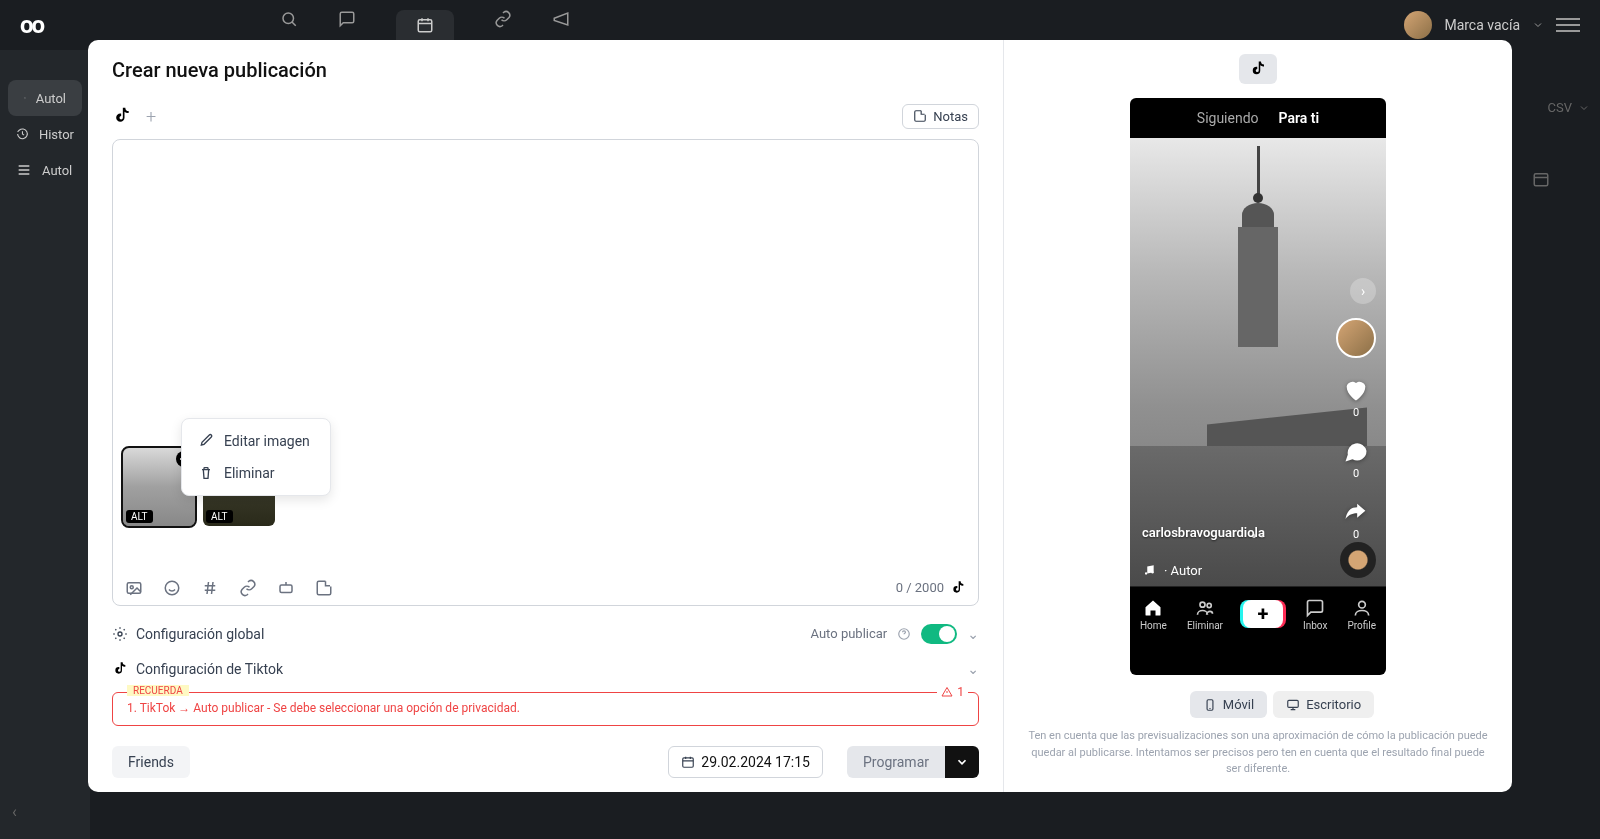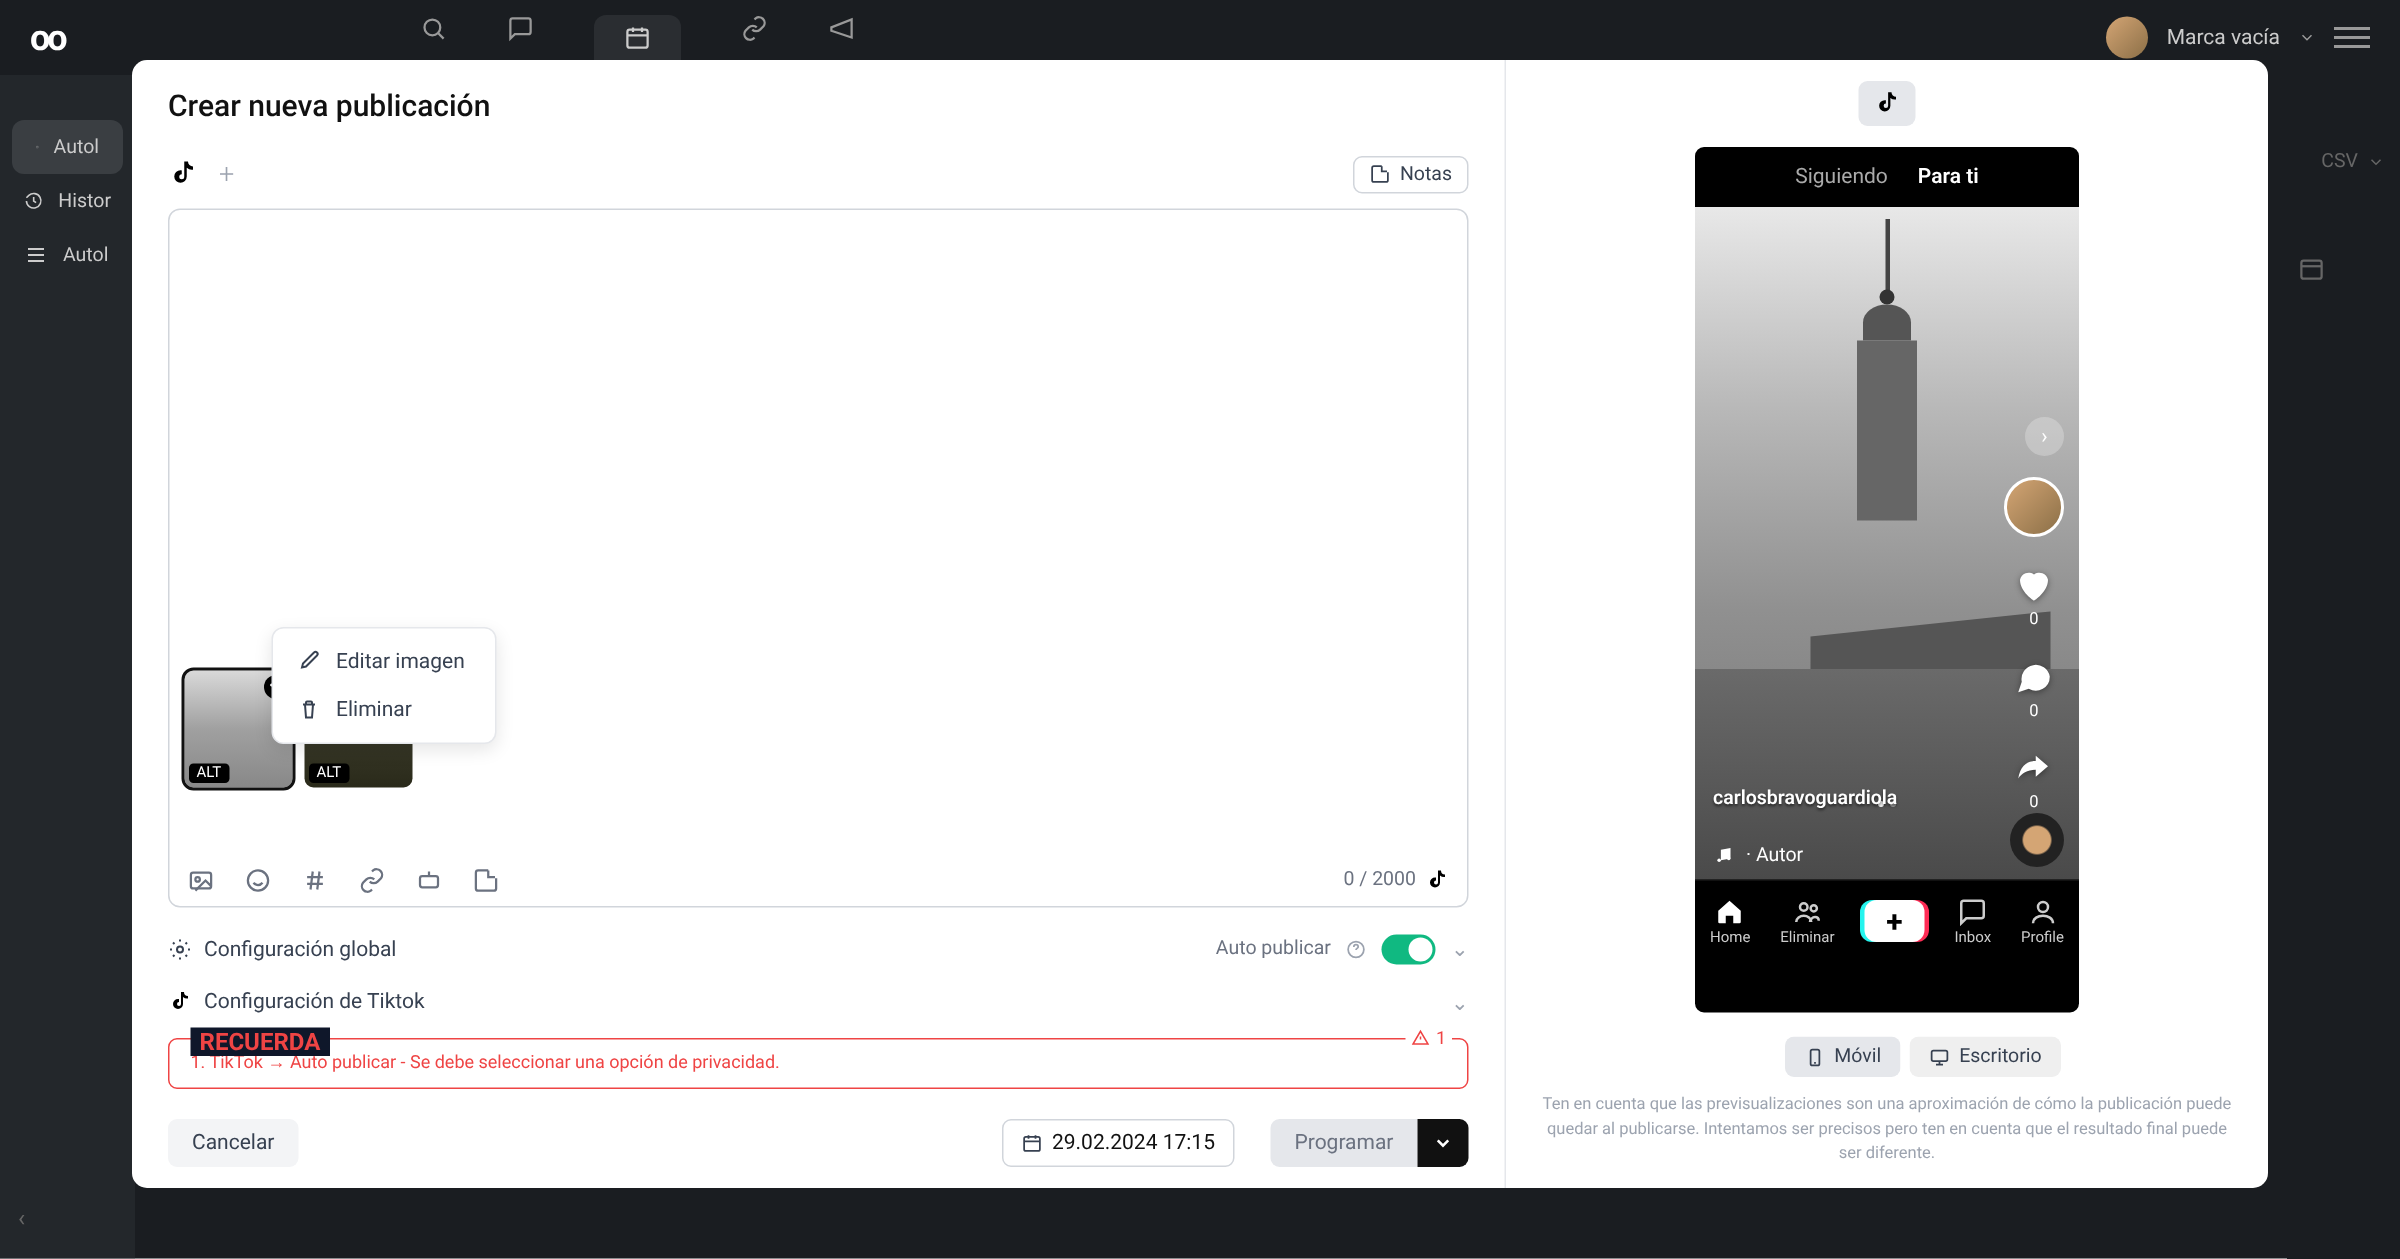--- a/index.html
+++ b/index.html
@@ -60,21 +60,21 @@
 
 .config-rows { padding: 10px 24px 0;}
 .config-row { display:flex; align-items:center; justify-content:space-between; padding:8px 0; border-bottom:1px solid transparent;}
 .config-left { display:flex; align-items:center; gap:8px; font-size:14px; color:#374151;}
 .config-right { display:flex; align-items:center; gap:10px; font-size:13px; color:#6b7280;}
 .toggle { width:36px; height:20px; border-radius:10px; background:#10b981; position:relative;}
 .toggle::after { content:''; position:absolute; right:2px; top:2px; width:16px; height:16px; border-radius:50%; background:#fff;}
 .chevron { color:#9ca3af; font-size:14px;}
 
 .warning-box { margin: 6px 24px; border:1px solid #ef4444; border-radius:6px; padding:8px 14px 10px; position:relative; font-size:12px; color:#ef4444;}
-.warning-label { position:absolute; top:-8px; left:14px; background:#0f172a; padding:0 6px; font-size:16px; font-weight:700;}
+.warning-label { position:absolute; top:-8px; left:14px; background:#fef9c3; padding:0 6px; font-size:10px; font-weight:400;}
 .warning-count { position:absolute; top:-8px; right:10px; background:#fff; padding:0 4px; display:flex; align-items:center; gap:4px; font-size:12px;}
 
 .footer { display:flex; align-items:center; justify-content:space-between; padding:14px 24px;}
 .cancel-btn { background:#f3f4f6; border:none; border-radius:6px; padding:8px 16px; font-size:14px; color:#374151;}
 .footer-right { display:flex; gap:24px;}
 .date-btn { border:1px solid #d1d5db; border-radius:6px; padding:7px 12px; font-size:14px; color:#111; display:flex; align-items:center; gap:6px; background:#fff;}
 .schedule-group { display:flex;}
 .schedule-btn { background:#e5e7eb; color:#6b7280; border:none; border-radius:6px 0 0 6px; padding:8px 16px; font-size:14px;}
 .schedule-more { background:#111; color:#fff; border:none; border-radius:0 6px 6px 0; padding:8px 10px;}
 
@@ -330,21 +330,21 @@
           <svg width="12" height="12" viewBox="0 0 24 24" fill="none" stroke="#ef4444" stroke-width="2">
               <path d="M12 3 2 20h20z"></path>
               <path d="M12 10v4M12 17h.01"></path>
             </svg>
           <span>1</span>
         </span>
         <div>1. TikTok → Auto publicar - Se debe seleccionar una opción de privacidad.</div>
       </div>
 
       <div class="footer">
-        <button class="cancel-btn">Cancelar</button>
+        <button class="cancel-btn">Friends</button>
         <div class="footer-right">
           <button class="date-btn">
             <svg width="14" height="14" viewBox="0 0 24 24" fill="none" stroke="#374151" stroke-width="2">
                 <rect x="3" y="5" width="18" height="16" rx="2"></rect>
                 <path d="M3 10h18M8 3v4M16 3v4"></path>
               </svg>
             <span>29.02.2024 17:15</span>
           </button>
           <div class="schedule-group">
             <button class="schedule-btn">Programar</button>

